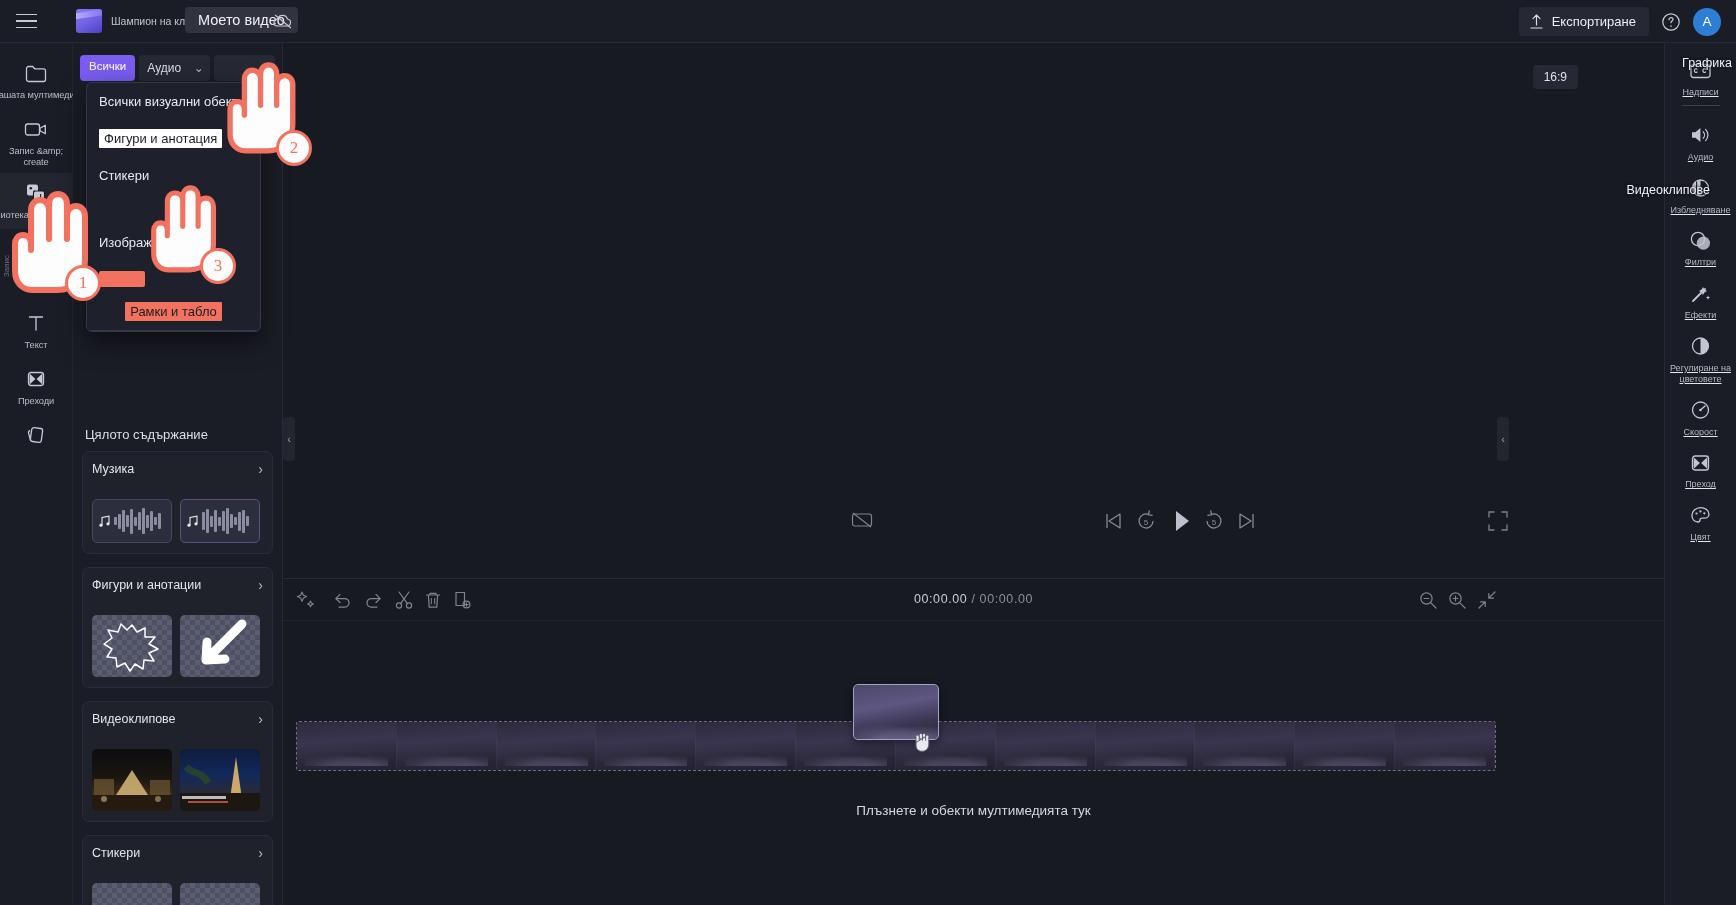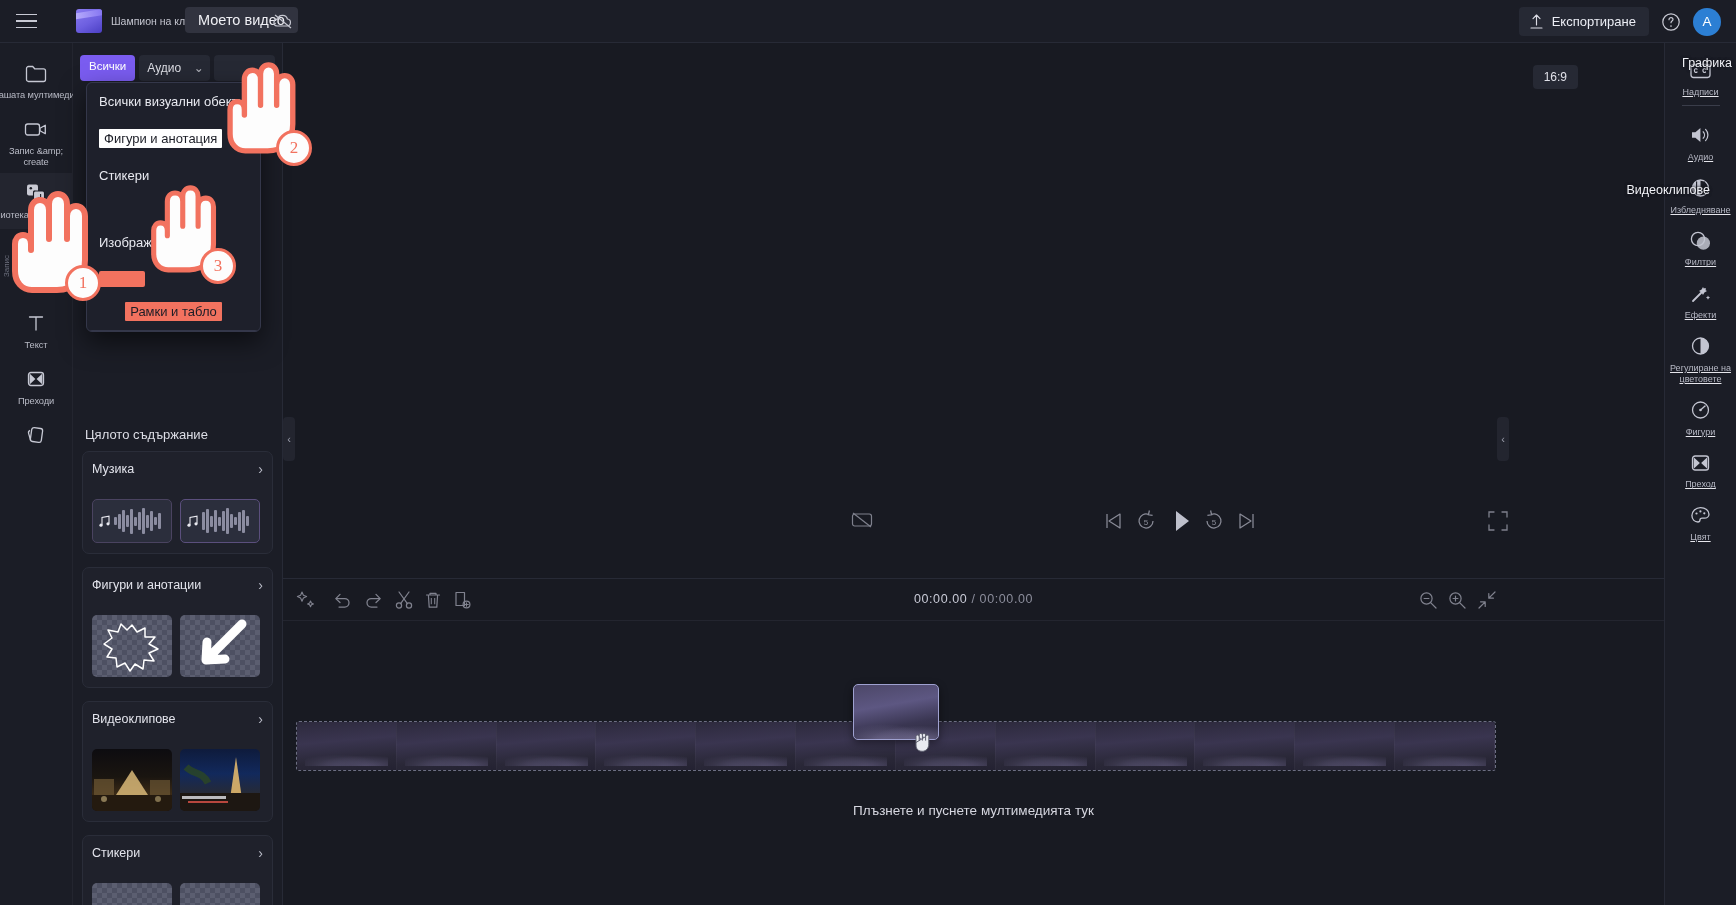--- a/index.html
+++ b/index.html
@@ -668,21 +668,21 @@
         <div class="strip-cell"></div>
         <div class="strip-cell"></div>
         <div class="strip-cell"></div>
       </div>
       <div id="drag-clip"></div>
       <div id="grab-cursor">
         <svg width="26" height="28" viewBox="0 0 26 28" fill="none">
           <path d="M6 15.5V9.6a1.6 1.6 0 0 1 3.2 0v4.1m0-4.1V8a1.6 1.6 0 0 1 3.2 0v5.6m0-5.6a1.6 1.6 0 0 1 3.2 0v5.6m0-4a1.6 1.6 0 0 1 3.2 0v7.3c0 4.4-2.6 7.4-6.6 7.4-4 0-6.2-2.5-6.2-6.3v-2.5z" fill="#e9eaf1" stroke="#5d5f6e" stroke-width="1"></path>
         </svg>
       </div>
-      <div id="drop-hint">Плъзнете и пуснете мултимедията тук</div>
+      <div id="drop-hint">Плъзнете и обекти мултимедията тук</div>
     </div>
   </div>
 
   <div id="right-rail">
     <div class="rr-item">
       <div class="rr-ico">
         <svg width="25" height="20" viewBox="0 0 25 20" fill="none">
           <rect x="3" y="3.5" width="19" height="13" rx="2.4" stroke="#c3c5d1" stroke-width="1.3"></rect>
           <path d="M9 8.2c-.8-.9-2.6-.6-2.6 1.4S8.2 11.9 9 11M17.5 8.2c-.8-.9-2.6-.6-2.6 1.4s1.8 2.3 2.6 1.4" stroke="#c3c5d1" stroke-width="1.2" stroke-linecap="round"></path>
         </svg>
@@ -738,21 +738,21 @@
       <div class="rr-label">Регулиране на цветовете</div>
     </div>
     <div class="rr-item">
       <div class="rr-ico">
         <svg width="25" height="24" viewBox="0 0 25 24" fill="none">
           <circle cx="12.5" cy="12" r="8" stroke="#c3c5d1" stroke-width="1.3"></circle>
           <path d="M12.5 12L17 8" stroke="#c3c5d1" stroke-width="1.4" stroke-linecap="round"></path>
           <circle cx="12.5" cy="12" r="1.3" fill="#c3c5d1"></circle>
         </svg>
       </div>
-      <div class="rr-label">Фигури</div>
+      <div class="rr-label">Скорост</div>
     </div>
     <div class="rr-item">
       <div class="rr-ico">
         <svg width="25" height="24" viewBox="0 0 25 24" fill="none">
           <rect x="4.5" y="5" width="16" height="14" rx="2.6" stroke="#c3c5d1" stroke-width="1.3"></rect>
           <path d="M5.7 6.2l6.2 5.8-6.2 5.8zM19.3 6.2l-6.2 5.8 6.2 5.8z" fill="#c3c5d1"></path>
         </svg>
       </div>
       <div class="rr-label">Преход</div>
     </div>

